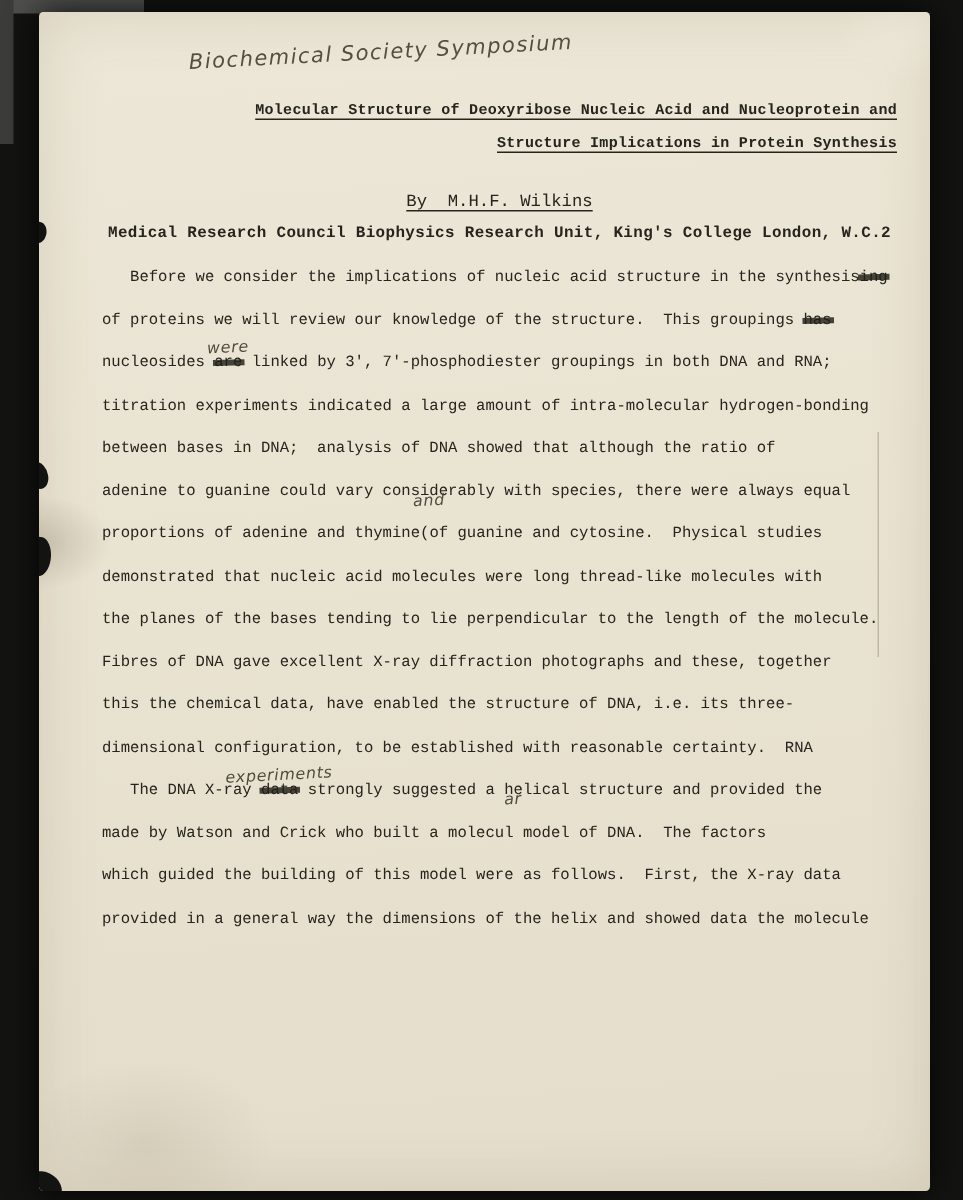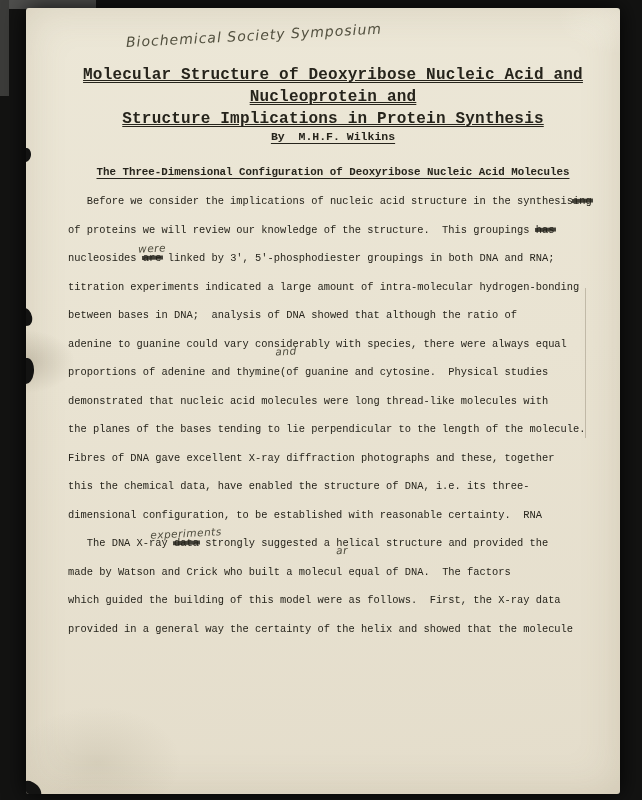--- a/index.html
+++ b/index.html
@@ -33,24 +33,24 @@
   .tear-d{left:-8px;bottom:-8px;width:24px;height:20px;transform:rotate(28deg);}
 
   .hw-note{
     font-family:"DejaVu Sans",sans-serif;font-style:italic;
     font-size:14px;color:#52503f;margin-left:58px;
     transform:rotate(-3deg);transform-origin:left center;
     width:fit-content;letter-spacing:1px;
   }
   .u{text-decoration:underline;text-underline-offset:3px;text-decoration-thickness:1.4px;}
   .title{
-    margin:14px 0 0 0;text-align:center;font-size:16px;font-weight:700;
-    line-height:22px;letter-spacing:0.2px;text-decoration:underline;
+    margin:14px 0 0 0;text-align:right;font-size:10px;font-weight:700;
+    line-height:22px;letter-spacing:0.2px;
   }
-  .byline{text-align:center;font-size:11.5px;font-weight:700;margin-top:0;white-space:pre;}
+  .byline{text-align:center;font-size:11.5px;font-weight:400;margin-top:20px;white-space:pre;}
   .affiliation{text-align:center;font-size:10.6px;font-weight:700;margin-top:9px;letter-spacing:0.25px;white-space:pre;}
   .section-heading{text-align:center;font-size:10.8px;font-weight:700;margin-top:23px;width:fit-content;margin-left:auto;margin-right:auto;}
 
   .doc-body{margin-top:9px;font-size:10.4px;}
   .line{white-space:pre;line-height:28.5px;height:28.5px;}
   .strike{position:relative;display:inline-block;}
   .strike::after{
     content:"";position:absolute;left:-1px;right:-1px;top:50%;height:4px;
     background:rgba(32,30,23,0.82);transform:translateY(-55%) rotate(-1.5deg);
   }
@@ -71,39 +71,39 @@
 
   <div class="paper">
     <div class="hw-note">Biochemical Society Symposium</div>
 
     <h1 class="title">
       <span class="u">Molecular Structure of Deoxyribose Nucleic Acid and Nucleoprotein and</span><br>
       <span class="u">Structure Implications in Protein Synthesis</span>
     </h1>
 
     <div class="byline u">By  M.H.F. Wilkins</div>
-    <div class="section-heading u">The Three-Dimensional Configuration of Deoxyribose Nucleic Acid Molecules</div>
+    <div class="affiliation">Medical Research Council Biophysics Research Unit, King's College London, W.C.2</div>
 
     <div class="doc-body">
         <div class="line"><span>   Before we consider the implications of nucleic acid structure in the synthesis</span><span class="strike">ing</span></div>
         <div class="line"><span>of proteins we will review our knowledge of the structure.  This groupings </span><span class="strike">has</span></div>
-        <div class="line"><span>nucleosides </span><span class="strike">are<span class="hw-above">were</span></span><span> linked by 3', 5'-phosphodiester groupings in both DNA and RNA;</span></div>
+        <div class="line"><span>nucleosides </span><span class="strike">are<span class="hw-above">were</span></span><span> linked by 3', 7'-phosphodiester groupings in both DNA and RNA;</span></div>
         <div class="line"><span>titration experiments indicated a large amount of intra-molecular hydrogen-bonding</span></div>
         <div class="line"><span>between bases in DNA;  analysis of DNA showed that although the ratio of</span></div>
         <div class="line"><span>adenine to guanine could vary considerably with species, there were always equal</span></div>
         <div class="line"><span>proportions of adenine and thymine(</span><span class="hw-anchor"><span class="hw-above">and</span></span><span>of guanine and cytosine.  Physical studies</span></div>
         <div class="line"><span>demonstrated that nucleic acid molecules were long thread-like molecules with</span></div>
         <div class="line"><span>the planes of the bases tending to lie perpendicular to the length of the molecule.</span></div>
         <div class="line"><span>Fibres of DNA gave excellent X-ray diffraction photographs and these, together</span></div>
         <div class="line"><span>this the chemical data, have enabled the structure of DNA, i.e. its three-</span></div>
         <div class="line"><span>dimensional configuration, to be established with reasonable certainty.  RNA</span></div>
         <div class="line"><span>   The DNA X-ray </span><span class="strike">data<span class="hw-above">experiments</span></span><span> strongly suggested a helical structure and provided the</span></div>
-        <div class="line"><span>made by Watson and Crick who built a molecul</span><span class="hw-anchor"><span class="hw-above">ar</span></span><span> equal of DNA.  The factors</span></div>
+        <div class="line"><span>made by Watson and Crick who built a molecul</span><span class="hw-anchor"><span class="hw-above">ar</span></span><span> model of DNA.  The factors</span></div>
         <div class="line"><span>which guided the building of this model were as follows.  First, the X-ray data</span></div>
-        <div class="line"><span>provided in a general way the certainty of the helix and showed that the molecule</span></div>
+        <div class="line"><span>provided in a general way the dimensions of the helix and showed data the molecule</span></div>
       </div>
 
     <div class="tear tear-a"></div>
     <div class="tear tear-b"></div>
     <div class="tear tear-c"></div>
     <div class="tear tear-d"></div>
   </div>
 </div>
 
 </body></html>

